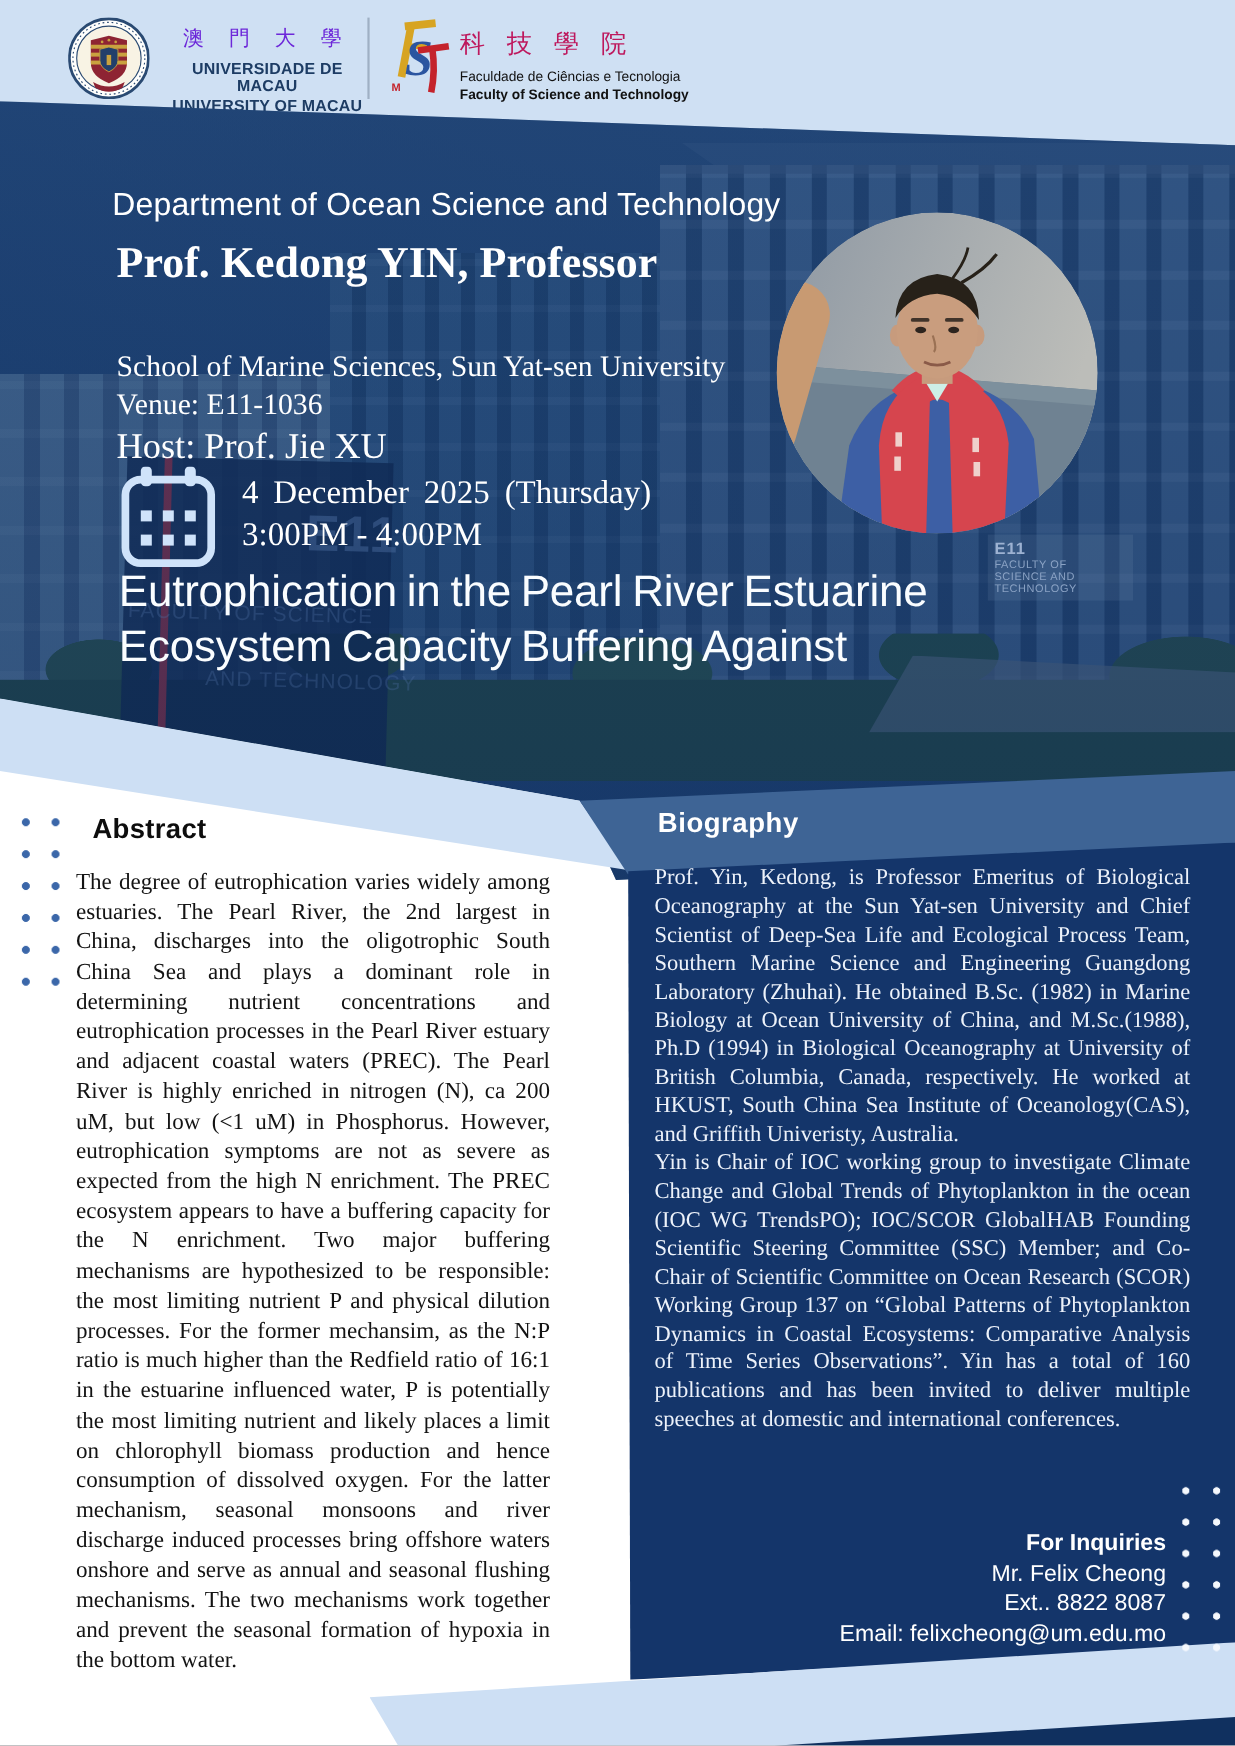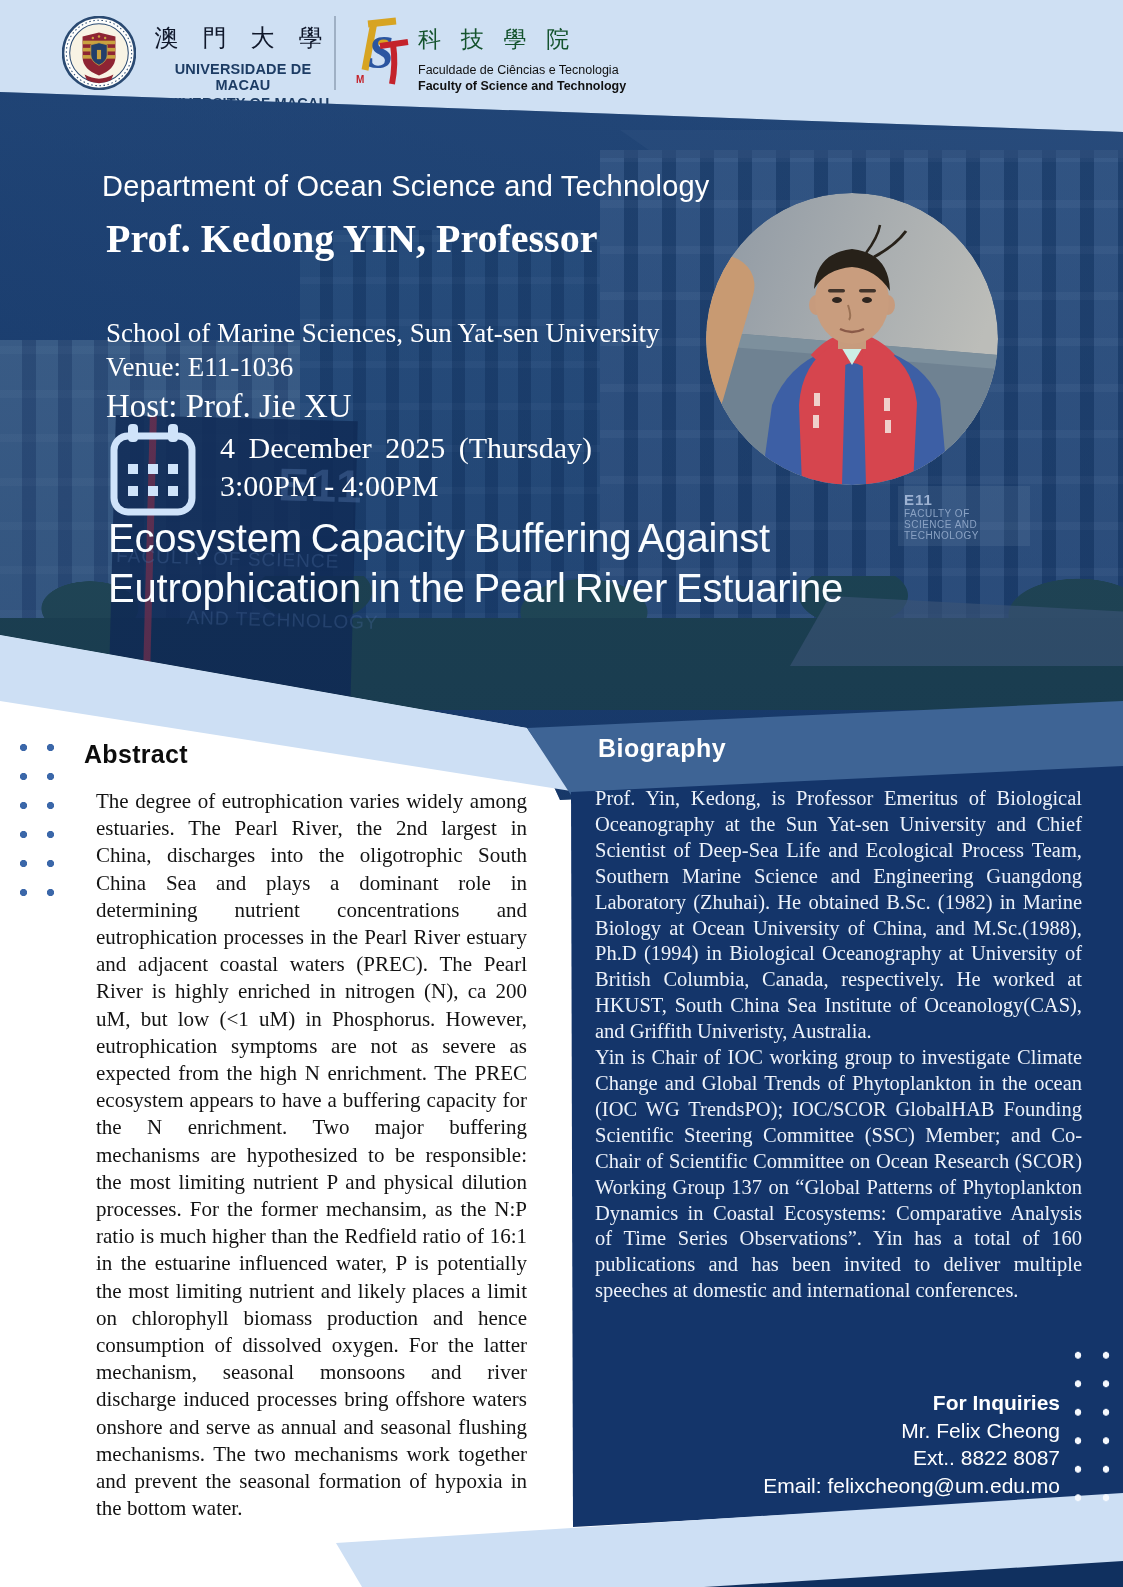--- a/index.html
+++ b/index.html
@@ -4,27 +4,27 @@
 <style>
   html,body{margin:0;padding:0;background:#888;}
   .poster{position:relative;width:1123px;height:1587px;margin:0 auto;background:#ffffff;
           overflow:hidden;font-family:"Liberation Sans",sans-serif;}
   .abs{position:absolute;}
 
   
   .header{left:0;top:0;width:1123px;height:140px;background:#cfe0f3;}
   .um-emblem{left:62px;top:16px;width:74px;height:74px;}
   .um-text{left:148px;top:22px;width:190px;text-align:center;color:#1d3c64;}
-  .um-cn{font-family:"Liberation Serif",serif;font-size:24px;letter-spacing:9px;color:#0f172a;white-space:nowrap;}
+  .um-cn{font-family:"Liberation Serif",serif;font-size:19px;letter-spacing:9px;color:#6d28d9;white-space:nowrap;}
   .um-pt{font-size:14.5px;font-weight:bold;margin-top:7px;letter-spacing:.2px;}
   .um-en{font-size:14.5px;font-weight:bold;margin-top:2px;letter-spacing:.2px;}
   .divider{left:334px;top:16px;width:2px;height:74px;background:#9fb0c4;}
   .fst-logo{left:352px;top:16px;width:58px;height:72px;}
   .fst-text{left:418px;top:24px;width:260px;color:#111;}
-  .fst-cn{font-family:"Liberation Serif",serif;font-size:23px;letter-spacing:7px;color:#14532d;white-space:nowrap;}
+  .fst-cn{font-family:"Liberation Serif",serif;font-size:23px;letter-spacing:7px;color:#be185d;white-space:nowrap;}
   .fst-pt{font-size:12.5px;margin-top:8px;}
   .fst-en{font-size:12.5px;font-weight:bold;margin-top:2px;}
 
   
   .photo-sec{left:0;top:0;width:1123px;height:1587px;
      clip-path:polygon(0 92px,1123px 132px,1123px 770px,560px 800px,527px 728px,0 635px);
      background:linear-gradient(195deg,#2b507e 0%,#1f4473 40%,#214672 100%);}
   .sky-tri{left:0;top:0;width:1123px;height:1587px;
      clip-path:polygon(620px 130px,1123px 130px,1123px 480px);background:#3b6089;opacity:.45;}
   .bldg-right{left:600px;top:150px;width:523px;height:510px;background-color:#2e5480;
@@ -78,21 +78,21 @@
   
   .band{left:0;top:0;width:1123px;height:1587px;}
   .band-light-left{clip-path:polygon(0 635px,527px 728px,571px 791px,0 701px);background:#cddff4;}
   .band-medium{clip-path:polygon(527px 728px,1123px 701px,1123px 769px,571px 795px);background:#3e6495;}
   .navy-panel{clip-path:polygon(571px 792px,1123px 766px,1123px 1496px,573px 1527px);background:#14356a;}
   .band-light-bottom{clip-path:polygon(336px 1543px,1123px 1493px,1123px 1563px,706px 1587px,362px 1587px);background:#cddff4;}
   .navy-bottom{clip-path:polygon(704px 1587px,1123px 1561px,1123px 1587px);background:#10305f;}
 
   
   .abstract-h{left:84px;top:740px;font-size:25px;font-weight:bold;color:#0d0d0d;letter-spacing:.3px;}
-  .abstract-b{left:96px;top:788px;width:431px;font-family:"Liberation Serif",serif;font-size:21px;
+  .abstract-b{left:69px;top:788px;width:431px;font-family:"Liberation Serif",serif;font-size:21px;
      line-height:27.2px;text-align:justify;color:#131313;}
   .bio-h{left:598px;top:734px;font-size:25px;font-weight:bold;color:#ffffff;letter-spacing:.5px;}
   .bio-b{left:595px;top:786px;width:487px;font-family:"Liberation Serif",serif;font-size:20.5px;
      line-height:25.9px;text-align:justify;color:#edf2fa;}
   .bio-b p{margin:0;}
 
   
   .inquiries{right:63px;top:1389px;text-align:right;color:#ffffff;font-size:21px;line-height:27.5px;}
   .inq-h{font-weight:bold;}
 
@@ -198,22 +198,22 @@
       <rect x="58" y="40" width="10" height="10" fill="#cfe3fa"></rect>
       <rect x="18" y="62" width="10" height="10" fill="#cfe3fa"></rect>
       <rect x="38" y="62" width="10" height="10" fill="#cfe3fa"></rect>
       <rect x="58" y="62" width="10" height="10" fill="#cfe3fa"></rect>
     </svg>
   </div>
   <div class="abs hero-serif date">4 December 2025 (Thursday)</div>
   <div class="abs hero-serif time">3:00PM - 4:00PM</div>
 
   <div class="abs talk-title">
+    <div>Eutrophication in the Pearl River Estuarine</div>
     <div>Ecosystem Capacity Buffering Against</div>
-    <div>Eutrophication in the Pearl River Estuarine</div>
   </div>
 
   <div class="abs photo-circle">
     <svg width="292" height="292" viewBox="0 0 292 292">
       <defs>
         <linearGradient id="skyg" x1="0" y1="0" x2="1" y2="0.35">
           <stop offset="0" stop-color="#8e98a3"></stop>
             <stop offset="1" stop-color="#bcbdb9"></stop>
         </linearGradient>
         <clipPath id="circ">

